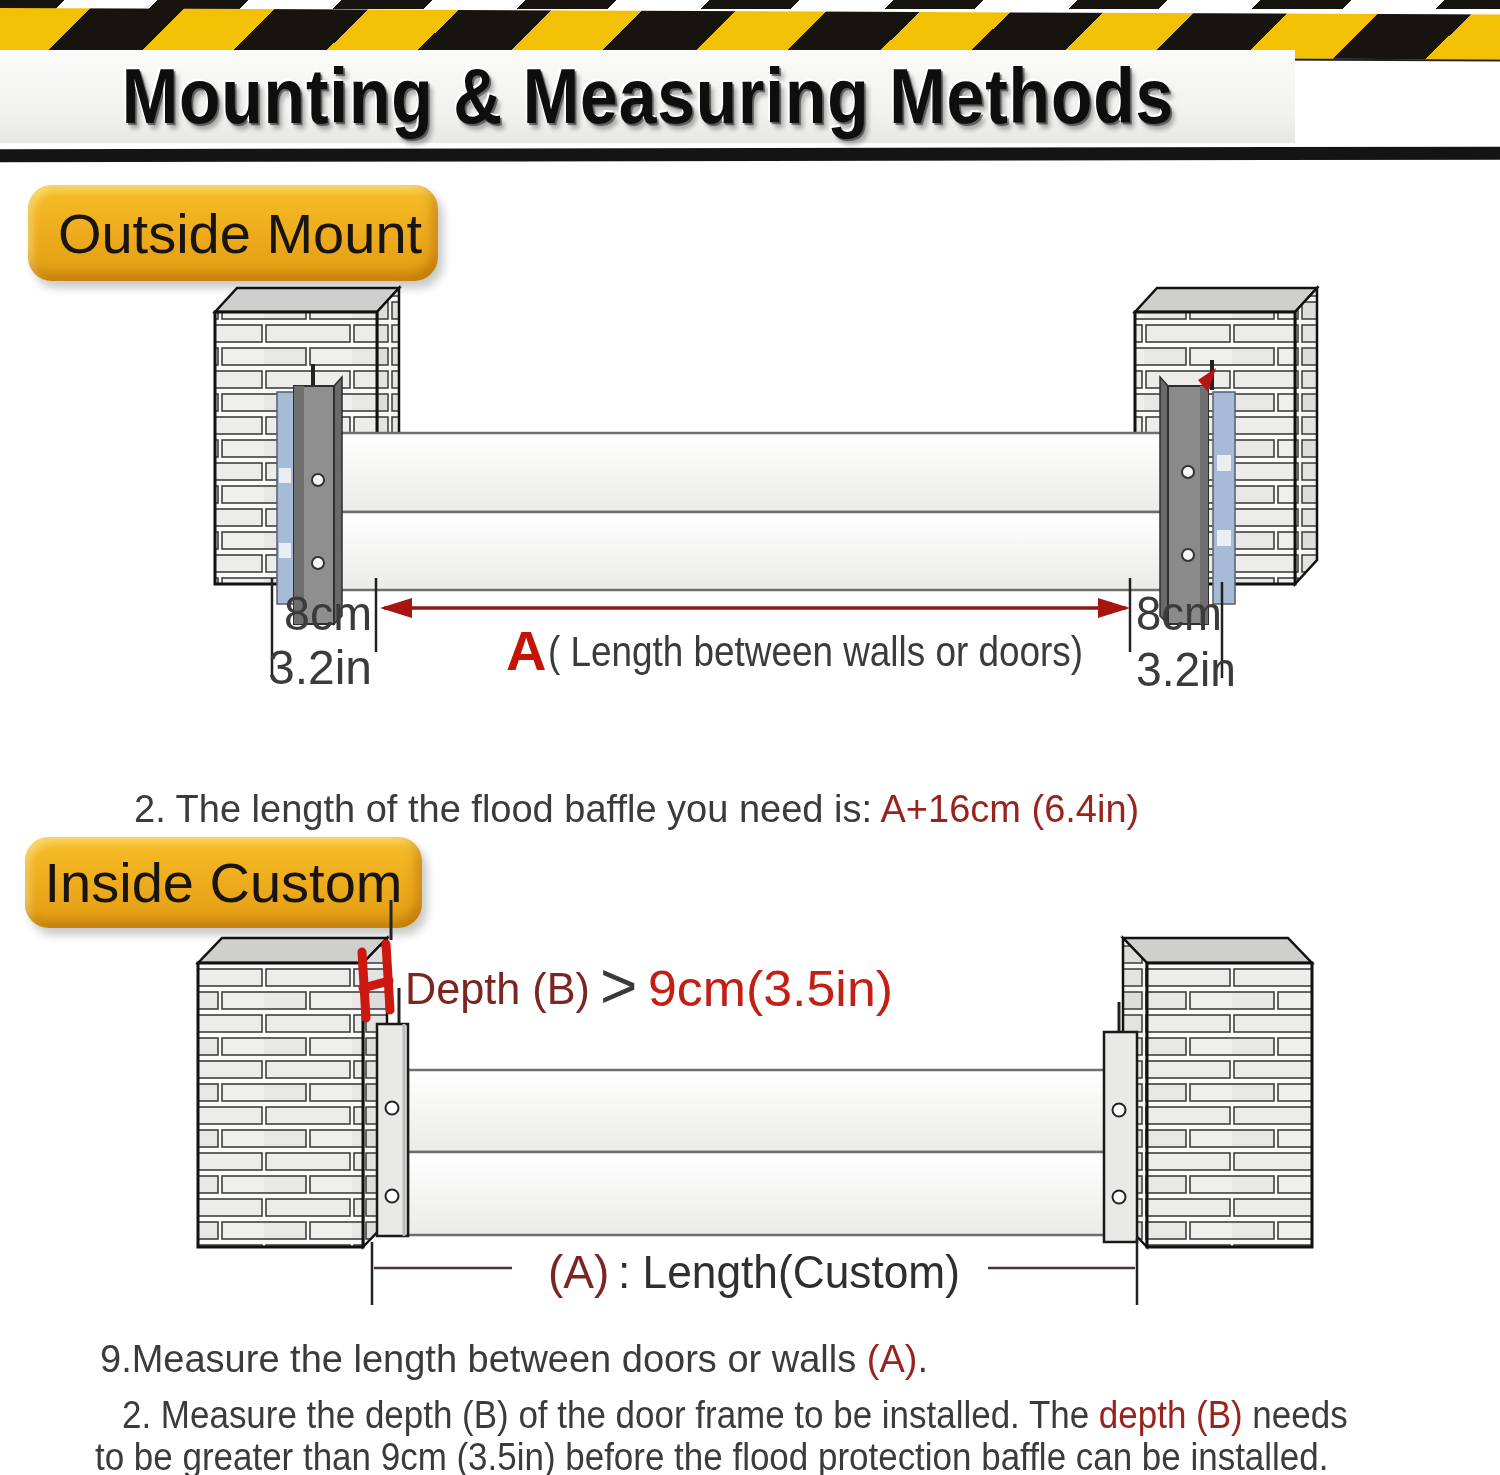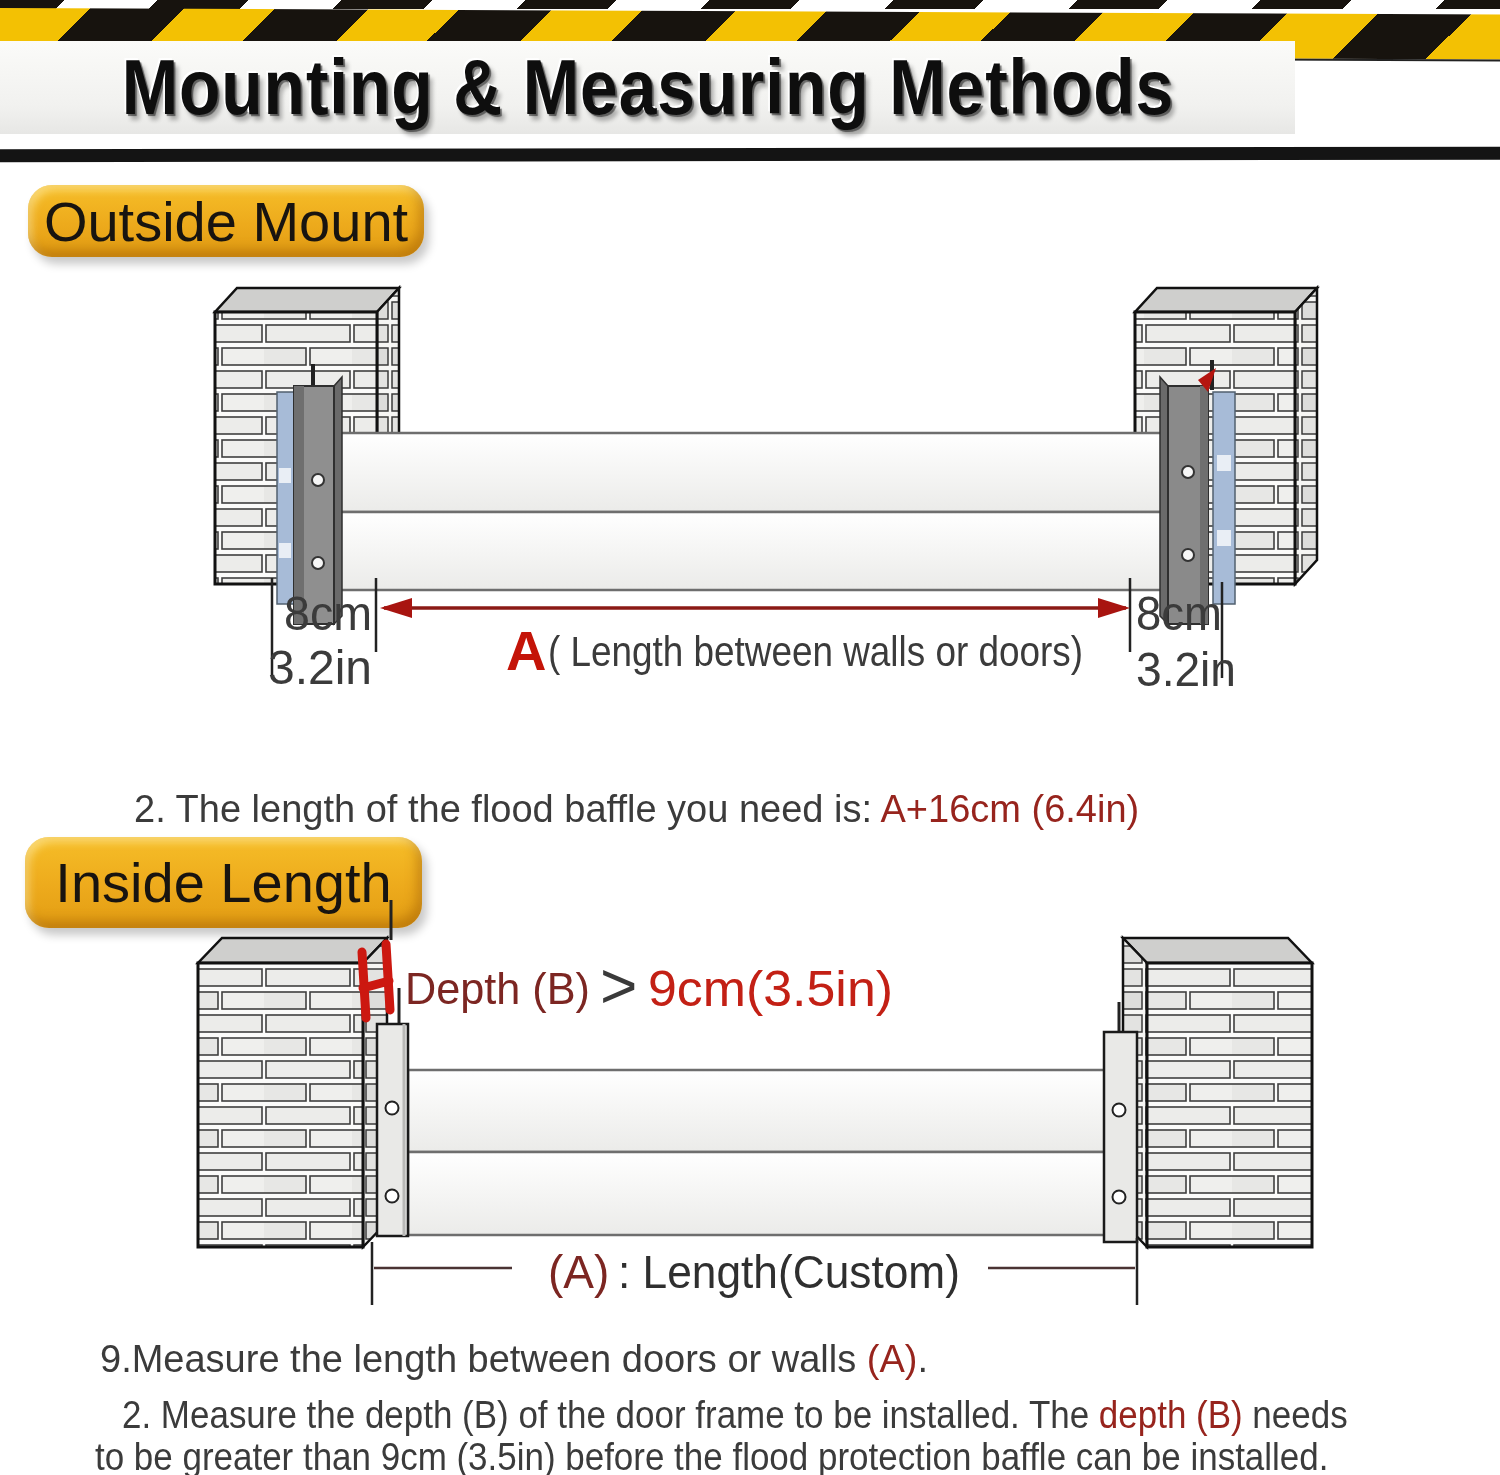--- a/index.html
+++ b/index.html
@@ -5,34 +5,34 @@
   html,body{margin:0;padding:0;background:#ffffff;}
   #page{position:relative;width:1500px;height:1475px;background:#ffffff;overflow:hidden;
         font-family:"Liberation Sans",sans-serif;}
   
   .tape-top{position:absolute;left:0;top:0;width:1500px;height:9px;
     background:repeating-linear-gradient(135deg,#17130e 0 64px,transparent 64px 130px);
     background-position:-26px 0;}
   .tape{position:absolute;left:0;top:8px;width:1502px;height:45px;
     background:repeating-linear-gradient(135deg,#f3c103 0 64px,#17130e 64px 130px);
     transform:rotate(0.25deg);transform-origin:left top;border-bottom:2px solid #222;}
-  .title-band{position:absolute;left:0;top:41px;width:1295px;height:93px;
+  .title-band{position:absolute;left:0;top:50px;width:1295px;height:93px;
     background:linear-gradient(180deg,#fbfbf9 0%,#f1f1ef 70%,#e7e7e5 100%);
     display:flex;align-items:center;justify-content:center;}
   .title-band .ttl{font-size:77px;font-weight:bold;color:#0e0e0e;letter-spacing:1px;
     transform:scaleX(0.88);white-space:nowrap;
     text-shadow:-2px -2px 0 #ffffff,2px 2px 1px rgba(0,0,0,.5),5px 6px 5px rgba(0,0,0,.28);}
   .black-bar{position:absolute;left:0;top:148px;width:1500px;height:13px;background:#141414;
     transform:rotate(-0.1deg);}
   
   .badge{position:absolute;border-radius:24px;display:flex;align-items:center;justify-content:center;
     background:linear-gradient(180deg,#f6be28 0%,#edaa1c 55%,#e29d13 100%);
     box-shadow:inset -5px -7px 12px rgba(150,85,0,.45),inset 4px 5px 9px rgba(255,235,160,.65),5px 7px 10px rgba(0,0,0,.22);
     color:#181410;font-size:56px;white-space:nowrap;}
-  .badge-outside{left:28px;top:185px;width:396px;height:72px;}
+  .badge-outside{left:28px;top:185px;width:396px;height:96px;padding-left:14px;}
   .badge-inside{left:25px;top:837px;width:397px;height:91px;}
   
   .step{position:absolute;font-size:38px;color:#3b3b3b;white-space:nowrap;}
   .hl{color:#97241d;}
   .step-out1{left:122px;top:732px;}
   .step-out2{left:122px;top:788px;margin-left:12px;}
   .step-in1{left:100px;top:1338px;}
   .step-in2a{left:122px;top:1394px;transform:scaleX(0.92);transform-origin:left top;}
   .step-in2b{left:95px;top:1436px;transform:scaleX(0.92);transform-origin:left top;}
   
@@ -51,21 +51,21 @@
   <div class="tape"></div>
   <div class="title-band">
     <span class="ttl">Mounting &amp; Measuring Methods</span>
   </div>
   <div class="black-bar"></div>
 
   <div class="badge badge-outside">
     <span>Outside Mount</span>
   </div>
   <div class="badge badge-inside">
-    <span>Inside Length</span>
+    <span>Inside Custom</span>
   </div>
 
   <svg id="diagrams" viewBox="0 0 1500 1475">
     <defs>
       <pattern id="brickFront" width="88" height="46" patternUnits="userSpaceOnUse">
         <rect width="88" height="46" fill="#fbfbfa"></rect>
         <rect x="2" y="3" width="84" height="17" fill="#ececea" stroke="#3f3f3f" stroke-width="1.6"></rect>
         <rect x="-42" y="26" width="84" height="17" fill="#e7e7e5" stroke="#3f3f3f" stroke-width="1.6"></rect>
         <rect x="46" y="26" width="84" height="17" fill="#efefed" stroke="#3f3f3f" stroke-width="1.6"></rect>
       </pattern>

